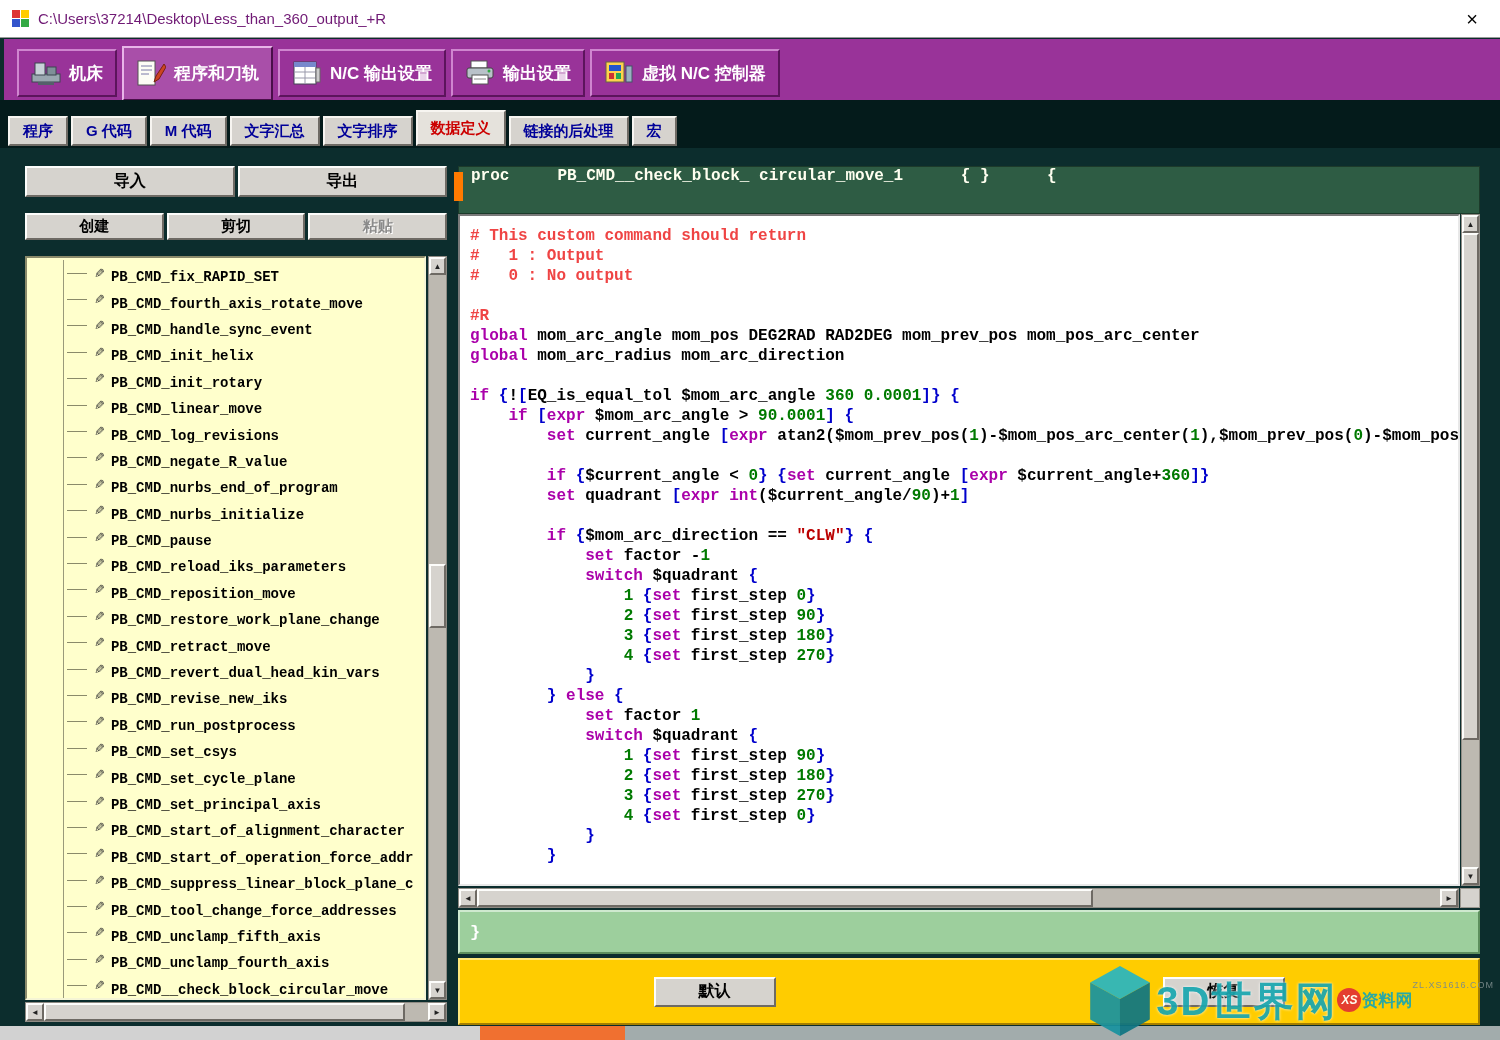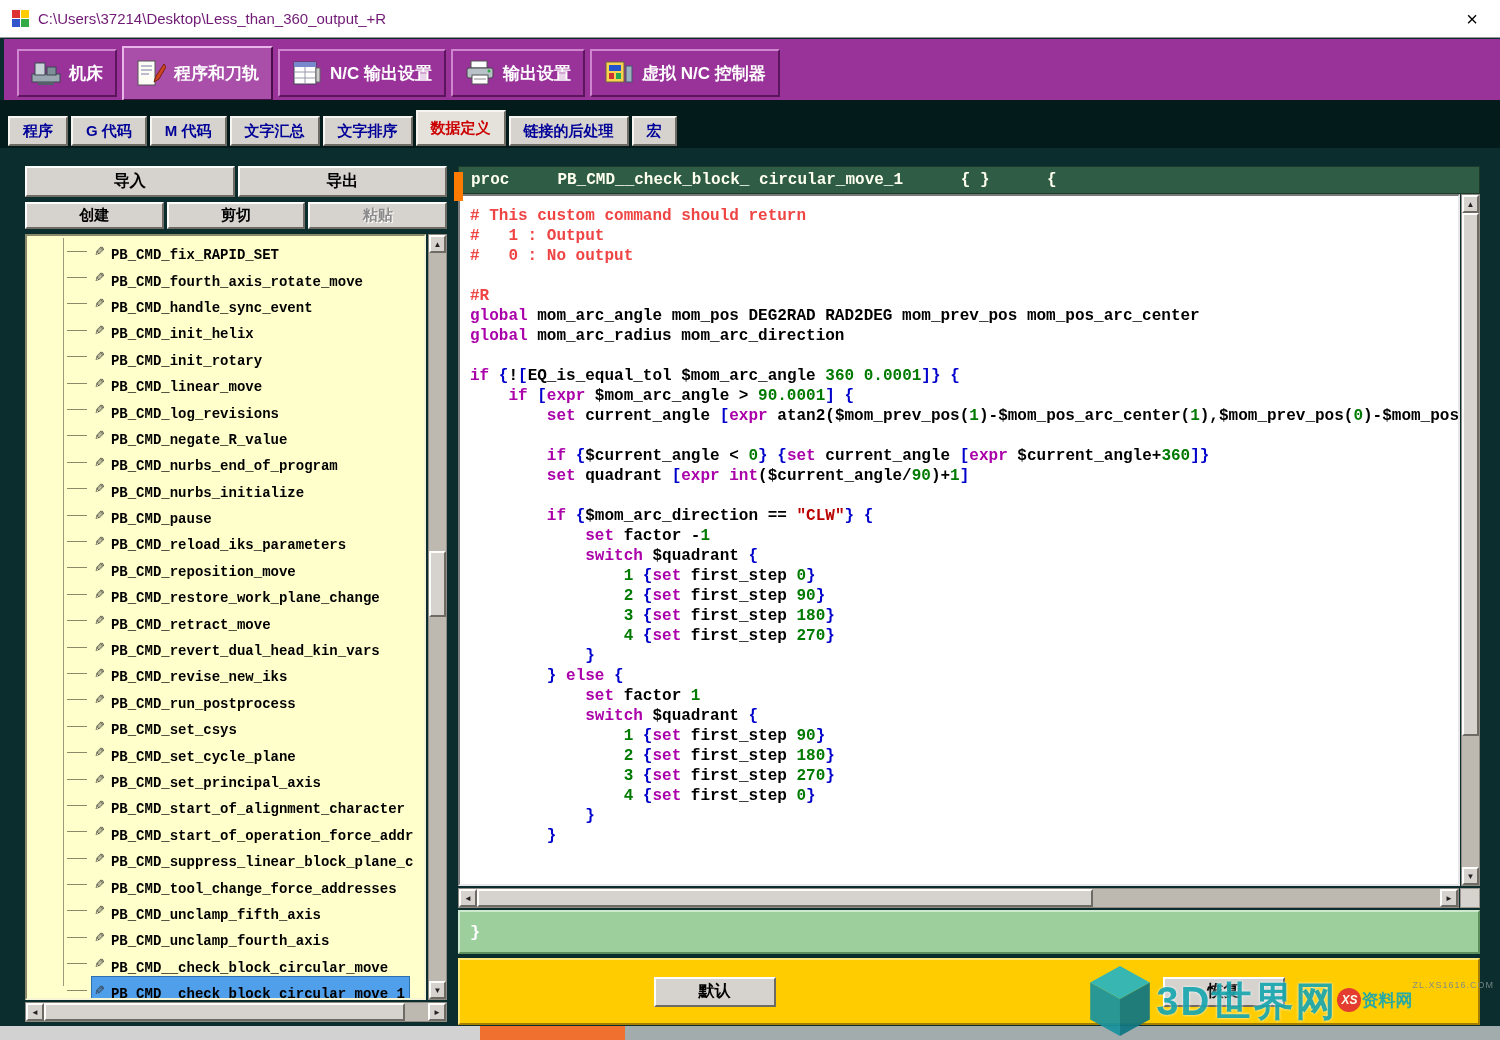--- a/index.html
+++ b/index.html
@@ -36,21 +36,21 @@
   .sub-tab.active { height:36px; background:#e5e2dc; color:#cc0000; }
 
   
   .pb-btn { background:#d6d3ce; border:2px solid; border-color:#fdfdfb #6e6a64 #6e6a64 #fdfdfb;
             font-family:"Liberation Sans",sans-serif; font-weight:bold; font-size:15px; color:#000;
             display:flex; align-items:center; justify-content:center; cursor:pointer; }
   .pb-btn.disabled { color:#8b8b8b; text-shadow:1px 1px 0 #ffffff; cursor:default; }
 
   
   .left-panel { position:absolute; left:25px; top:166px; width:422px; height:856px; display:flex; flex-direction:column; }
-  .btn-row { display:flex; gap:3px; margin-bottom:5px; }
+  .btn-row { display:flex; gap:3px; margin-bottom:16px; }
   .btn-row.r1 .pb-btn { flex:1; height:31px; font-size:16px; }
   .btn-row.r2 .pb-btn { flex:1; height:27px; }
   .tree-area { flex:1; display:flex; min-height:0; }
   .tree { flex:1; background:var(--panel-yellow,#ffffcc); border:2px solid; border-color:#8a8a6a #f5f5d5 #f5f5d5 #8a8a6a;
           position:relative; overflow:hidden; padding-top:2px; }
   .tree-vline { position:absolute; left:36px; top:2px; height:748px; border-left:1px solid #9a9a7a; }
   .tree-row { display:flex; align-items:center; height:26.4px; padding-left:40px; cursor:pointer; white-space:nowrap; }
   .tree-connector { width:20px; border-top:1px solid #8a8a6a; margin-right:5px; flex:none; }
   .row-content { display:flex; align-items:center; padding:1px 4px 1px 2px; }
   .tree-icon { font-size:13px; margin-right:6px; color:#333; transform:scaleX(-1); }
@@ -67,21 +67,21 @@
   .vscroll .thumb { left:0; right:0; }
   .hscroll-row { display:flex; height:20px; margin-top:2px; }
   .hscroll { flex:1; display:flex; background:#bdb9b1; border:1px solid #8f8b84; }
   .hscroll .scroll-arrow { width:18px; height:100%; }
   .hscroll .track { flex:1; position:relative; }
   .hscroll .thumb { top:0; bottom:0; }
   .scroll-corner { width:20px; background:#d6d3ce; border:1px solid #9b978f; margin-left:1px; }
 
   
   .right-panel { position:absolute; left:458px; top:166px; width:1022px; height:859px; display:flex; flex-direction:column; }
-  .proc-header { height:28px; background:var(--proc-green,#2e5c44); position:relative; display:flex; align-items:center;
+  .proc-header { height:48px; background:var(--proc-green,#2e5c44); position:relative; display:flex; 
                  border:1px solid #1c3a2a; }
   .orange-marker { position:absolute; left:-5px; top:5px; width:9px; height:29px; background:#ff7a00; }
   .proc-text { font-family:"Liberation Mono",monospace; font-weight:bold; font-size:16px; color:#fffff0;
                white-space:pre; padding-left:12px; }
   .editor-wrap { flex:1; display:flex; min-height:0; }
   .code-area { flex:1; background:#ffffff; border:2px solid; border-color:#7a7a7a #e8e8e8 #e8e8e8 #7a7a7a;
                overflow:hidden; padding:10px 0 0 10px; cursor:text; }
   .code-line { font-family:"Liberation Mono",monospace; font-weight:bold; font-size:16px; line-height:20px;
                white-space:pre; color:#000; }
   .tk-com { color:#ef4444; } .tk-kw { color:#aa00aa; } .tk-num { color:#007a00; }

